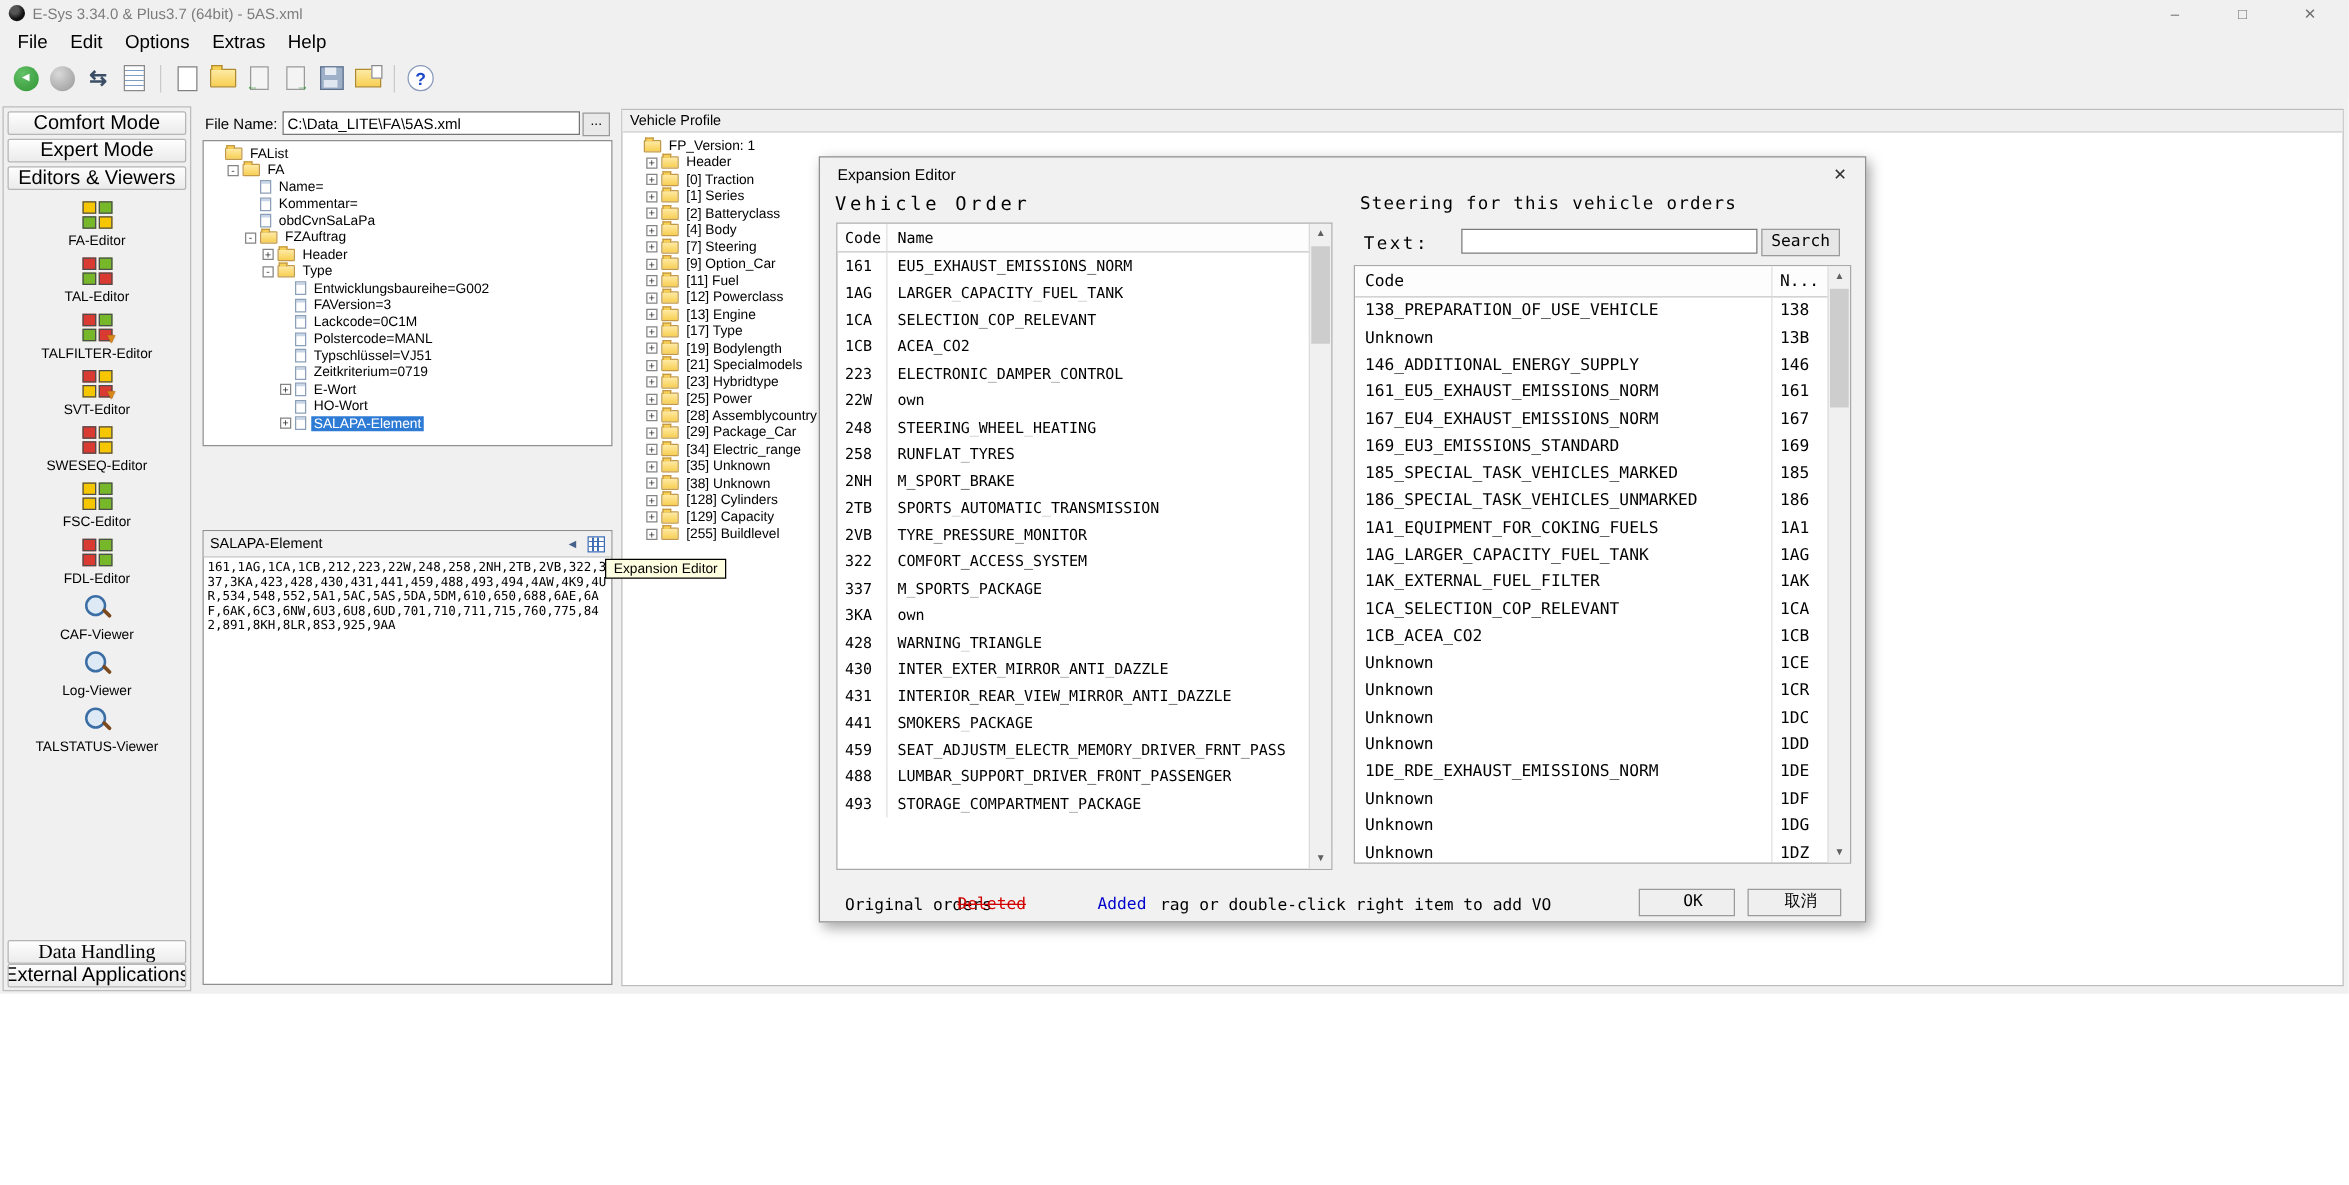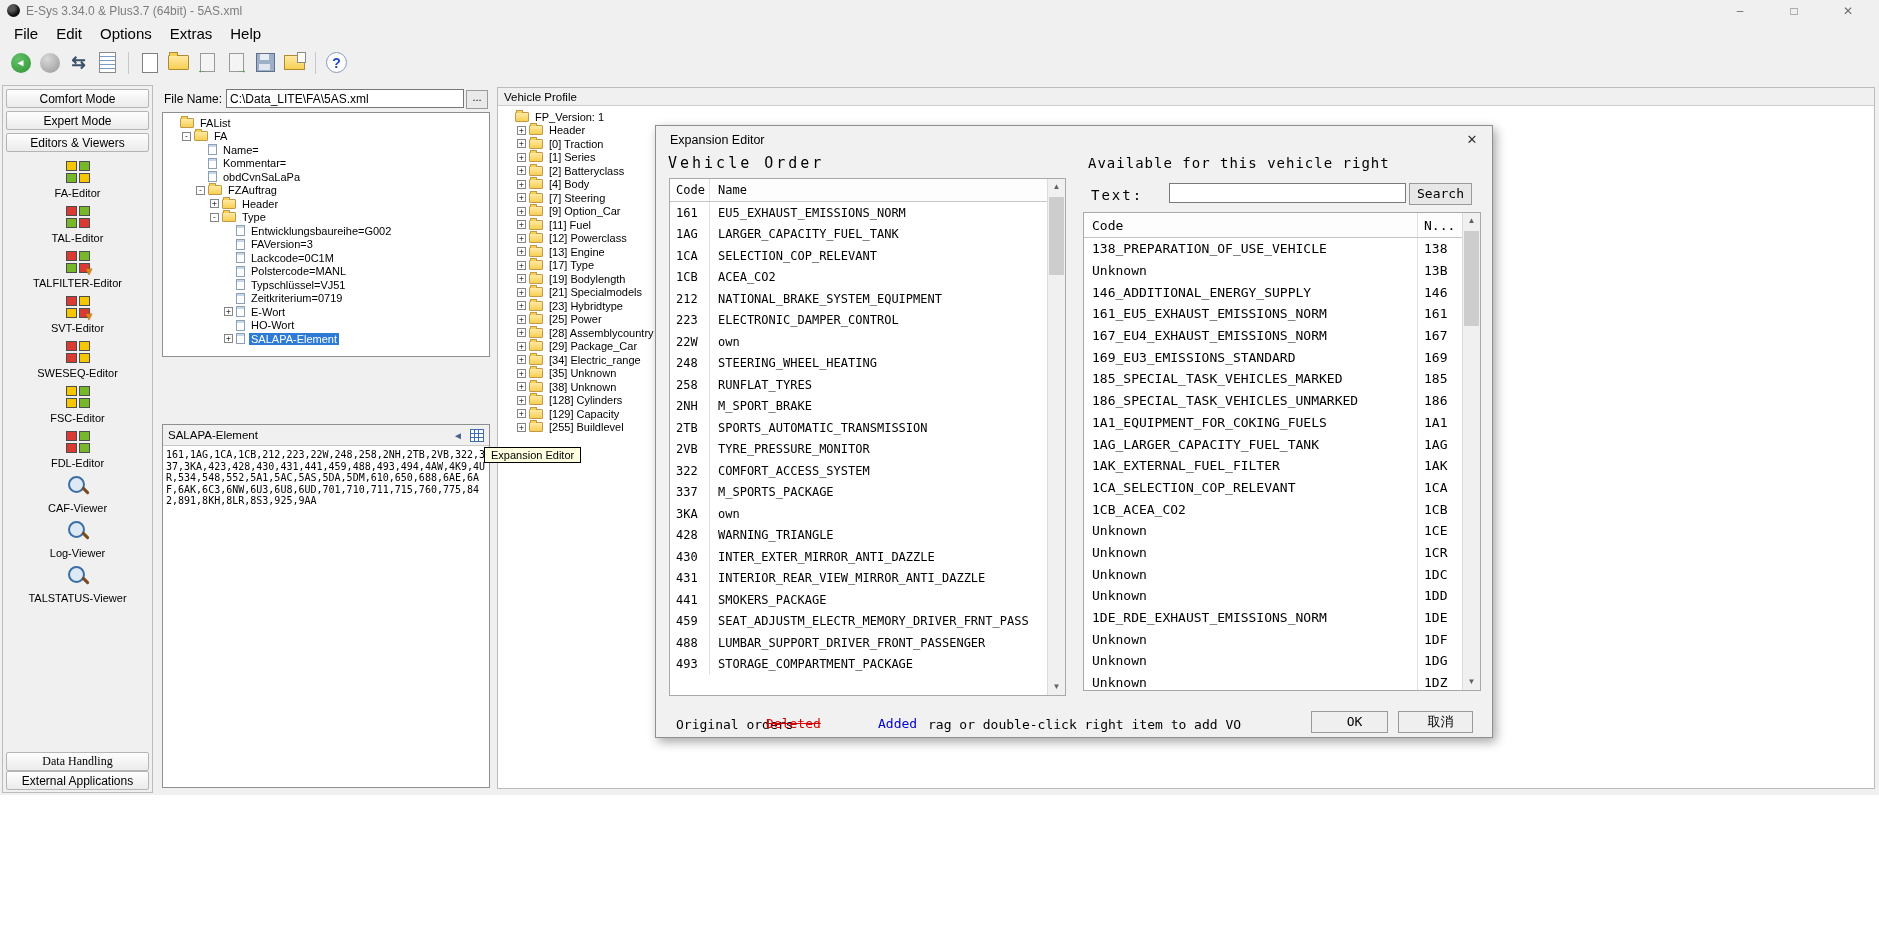--- a/index.html
+++ b/index.html
@@ -40,21 +40,21 @@
   [data-name="save-icon"]{width:17px;height:17px;background:#9eb0c8;border:1px solid #5d6f8c;position:relative;}
   [data-name="save-icon"]::before{content:"";position:absolute;left:3px;top:0;width:9px;height:6px;background:#e8edf4;}
   [data-name="save-icon"]::after{content:"";position:absolute;left:2px;bottom:1px;width:11px;height:6px;background:#dfe6ef;}
   [data-name="open-file-icon"]{width:19px;height:13px;border:1px solid #b08a2e;background:linear-gradient(#ffeaa4,#f7cf52);position:relative;}
   [data-name="open-file-icon"]::after{content:"";position:absolute;right:-2px;top:-4px;width:7px;height:9px;background:#fff;border:1px solid #8a8a8a;}
   [data-name="help-icon"]{width:19px;height:19px;border-radius:50%;background:#fdfdfd;border:1px solid #8899bb;color:#1c49c8;font-weight:bold;font-size:14px;}
 
   
   .sidebar{position:absolute;left:2px;top:85px;width:151px;height:708px;background:#f0f0f0;border:1px solid #bcbcbc;box-sizing:border-box;}
   .side-btn{margin:3px 3px 0 3px;height:17px;border:1px solid #b5b5b5;border-radius:2px;background:linear-gradient(#fefefe,#ebebeb);
-            font-size:12px;display:flex;align-items:center;justify-content:center;white-space:nowrap;overflow:hidden;}
+            font-size:16px;display:flex;align-items:center;justify-content:center;white-space:nowrap;overflow:hidden;}
   .side-btn.bottom1{position:absolute;left:0;right:0;bottom:21px;margin:0 3px;font-family:Liberation Serif, serif;}
   .side-btn.bottom2{position:absolute;left:0;right:0;bottom:2px;margin:0 3px;}
   .editor-list{margin-top:5px;}
   .ed-item{height:45px;display:flex;flex-direction:column;align-items:center;justify-content:center;}
   .ed-icon{position:relative;width:26px;height:24px;display:grid;grid-template-columns:11px 11px;grid-auto-rows:10px;gap:2px;
            justify-content:center;align-content:center;}
   .ed-cell{border:1px solid #4d4d4d;box-sizing:border-box;}
   .funnel{position:absolute;right:-4px;bottom:-3px;font-size:11px;color:#d98719;text-shadow:0 0 1px #7a4a00;}
   .ed-icon.mag{display:block;}
   .maglass{position:absolute;left:3px;top:1px;width:13px;height:13px;border:2px solid #3a6ea5;border-radius:50%;
@@ -531,21 +531,21 @@
 
 </div>
 
 <div class="tooltip" data-name="expansion-editor-tooltip">Expansion Editor</div>
 
 <div class="dialog" data-name="expansion-editor-dialog">
   <span class="dlg-title" data-name="dialog-title">Expansion Editor</span>
   <span class="dlg-close" data-name="dialog-close-icon">✕</span>
 
   <span class="dlg-h-left" data-name="vehicle-order-heading">Vehicle Order</span>
-  <span class="dlg-h-right" data-name="available-orders-heading">Available for this vehicle right</span>
+  <span class="dlg-h-right" data-name="available-orders-heading">Steering for this vehicle orders</span>
 
   <span class="dlg-text-label" data-name="text-label">Text:</span>
   <input class="dlg-search-input" type="text" data-name="search-input" value="" style="">
   <div class="dlg-search-btn" data-name="search-button">Search</div>
 
   <div class="dtable dlg-left-table" data-name="vehicle-order-table">
     <div class="dl-head" data-name="vehicle-order-table-header">
       <span class="c1" data-name="code-column-header">Code</span>
       <span class="c2" data-name="name-column-header">Name</span>
     </div>
@@ -558,24 +558,20 @@
           <span class="c1" data-name="vehicle-order-col1">1AG</span>
           <span class="c2" data-name="vehicle-order-col2">LARGER_CAPACITY_FUEL_TANK</span>
         </div>
         <div class="drow" data-name="vehicle-order-row">
           <span class="c1" data-name="vehicle-order-col1">1CA</span>
           <span class="c2" data-name="vehicle-order-col2">SELECTION_COP_RELEVANT</span>
         </div>
         <div class="drow" data-name="vehicle-order-row">
           <span class="c1" data-name="vehicle-order-col1">1CB</span>
           <span class="c2" data-name="vehicle-order-col2">ACEA_CO2</span>
-        </div>
-        <div class="drow" data-name="vehicle-order-row">
-          <span class="c1" data-name="vehicle-order-col1">212</span>
-          <span class="c2" data-name="vehicle-order-col2">NATIONAL_BRAKE_SYSTEM_EQUIPMENT</span>
         </div>
         <div class="drow" data-name="vehicle-order-row">
           <span class="c1" data-name="vehicle-order-col1">223</span>
           <span class="c2" data-name="vehicle-order-col2">ELECTRONIC_DAMPER_CONTROL</span>
         </div>
         <div class="drow" data-name="vehicle-order-row">
           <span class="c1" data-name="vehicle-order-col1">22W</span>
           <span class="c2" data-name="vehicle-order-col2">own</span>
         </div>
         <div class="drow" data-name="vehicle-order-row">

